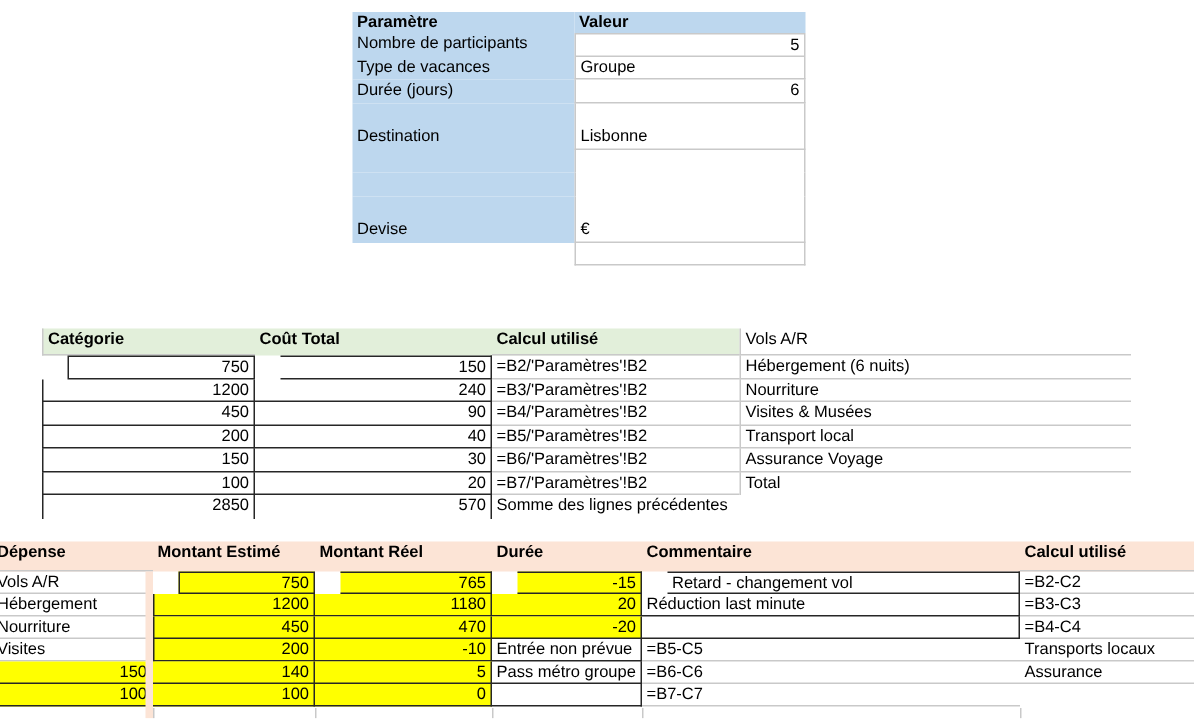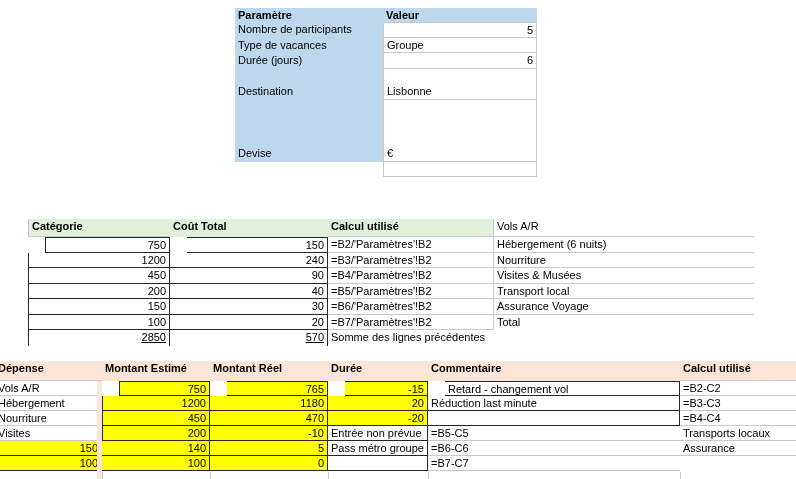--- a/index.html
+++ b/index.html
@@ -15,21 +15,21 @@
   .orange{background:var(--orange);}
   .yellow{background:var(--yellow);}
   .bl{border-left:1px solid var(--lg);}
   .bbl{border-bottom:1px solid var(--lg);}
   .vb{border-left:1px solid var(--lg);border-right:1px solid var(--lg);}
   .bt{border-top:1px solid var(--lg);}
   .bb{border-bottom:1px solid var(--lg);}
   .bxl{border-left:1px solid var(--dk);border-right:1px solid var(--dk);border-bottom:1px solid var(--dk);}
   .bxr{border-right:1px solid var(--dk);border-bottom:1px solid var(--dk);}
   .tp{border-top:1px solid var(--dk);margin-left:17px;}
-  .nb{border-bottom:none !important;text-decoration:underline;}
+  .nb{border-bottom:none !important;}
   .t1{left:235px;top:8px;grid-template-columns:148px 154px;grid-template-rows:14px repeat(10,15.5px);}
   .t2{left:28px;top:219px;grid-template-columns:142px 158px 165px 261px;grid-template-rows:18px repeat(7,15.5px);}
   .t3{left:-5px;top:361px;grid-template-columns:107px 108px 118px 100px 252px 122px;grid-template-rows:20px repeat(6,15px);}
   .strip{position:absolute;left:97px;top:381px;width:5px;height:98px;background:var(--orange);}
   .stub{position:absolute;top:472px;width:1px;height:7px;background:var(--lg);}
 </style>
 </head>
 <body>
 
 <div class="canvas">

